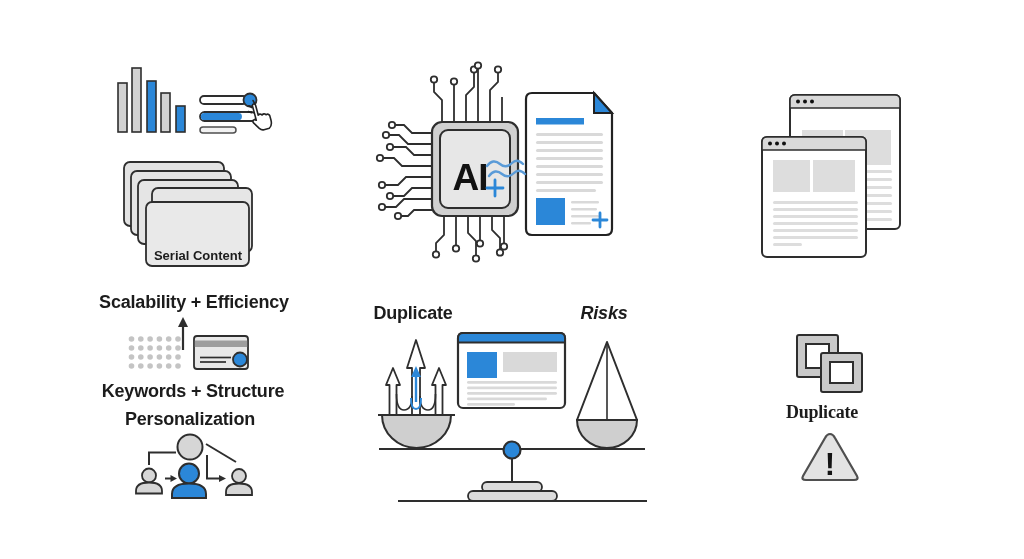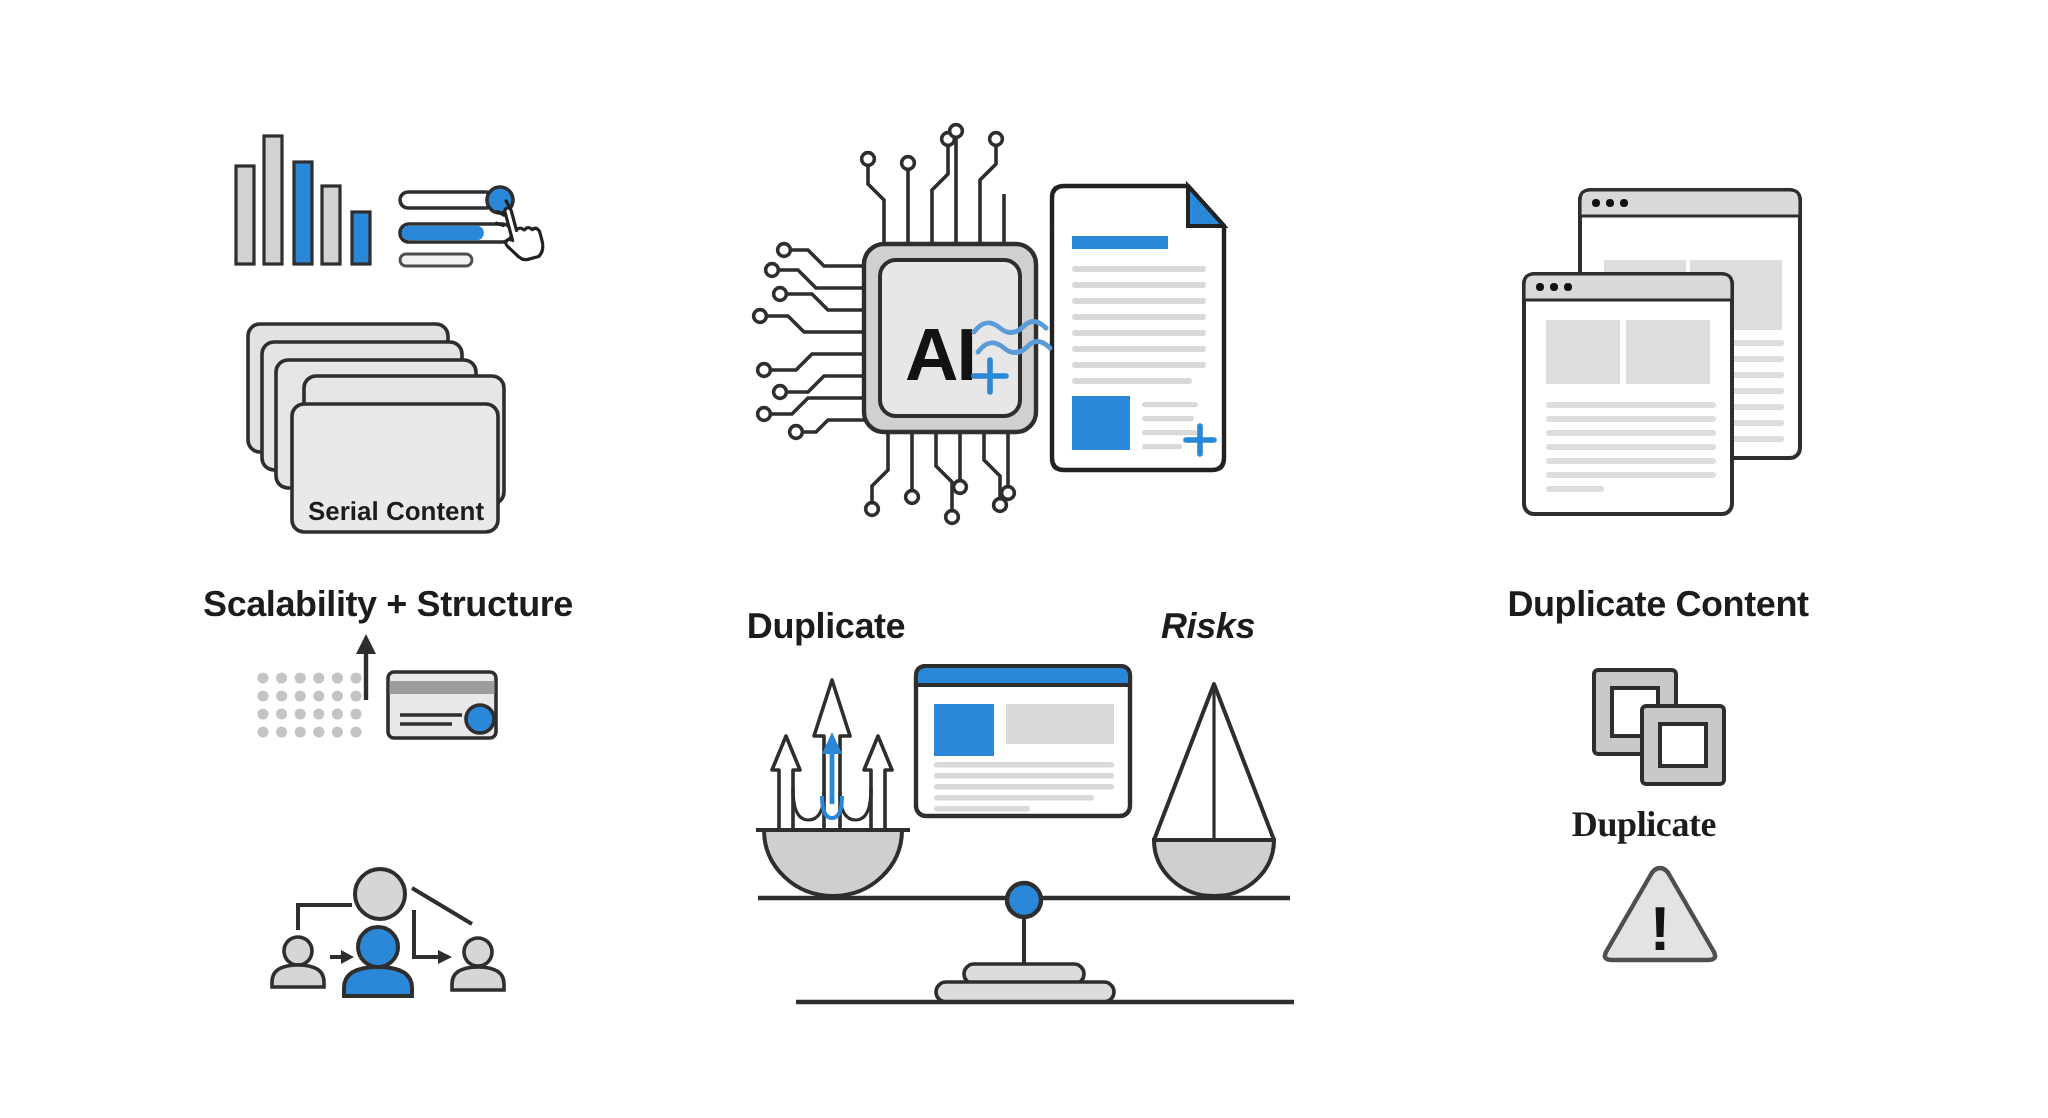--- a/index.html
+++ b/index.html
@@ -50,21 +50,21 @@
     <g stroke="#2e2e2e" stroke-width="1.8">
       <rect x="6" y="2" width="100" height="64" rx="6" fill="#e2e2e2"></rect>
       <rect x="13" y="11" width="100" height="64" rx="6" fill="#e4e4e4"></rect>
       <rect x="20" y="20" width="100" height="64" rx="6" fill="#e5e5e5"></rect>
       <rect x="34" y="28" width="100" height="64" rx="6" fill="#e6e6e6"></rect>
       <rect x="28" y="42" width="103" height="64" rx="6" fill="#e9e9e9"></rect>
     </g>
     <text class="card-text" x="80" y="100" text-anchor="middle">Serial Content</text>
   </svg>
 
-  <div class="label" style="left:194px;top:292px;">Scalability + Structure</div>
+  <div class="label" style="left:194px;top:292px;">Scalability + Efficiency</div>
 
   <svg class="abs" style="left:125px;top:315px;" width="150" height="62" viewBox="0 0 150 62">
     <g fill="#c4c4c4">
       <circle cx="6.5" cy="24" r="2.8"></circle>
         <circle cx="15.8" cy="24" r="2.8"></circle>
         <circle cx="25.1" cy="24" r="2.8"></circle>
         <circle cx="34.4" cy="24" r="2.8"></circle>
         <circle cx="43.7" cy="24" r="2.8"></circle>
         <circle cx="53" cy="24" r="2.8"></circle>
       <circle cx="6.5" cy="33" r="2.8"></circle>
@@ -92,21 +92,23 @@
     </g>
     <g>
       <rect x="69" y="21" width="54" height="33" rx="3" fill="#e8e8e8" stroke="#2e2e2e" stroke-width="1.8"></rect>
       <rect x="69.8" y="25.5" width="52.4" height="6.5" fill="#9d9d9d"></rect>
       <line x1="75" y1="42.5" x2="106" y2="42.5" stroke="#2e2e2e" stroke-width="1.7"></line>
       <line x1="75" y1="47" x2="101" y2="47" stroke="#2e2e2e" stroke-width="1.7"></line>
       <circle cx="115" cy="44.5" r="7" fill="#2b87d8" stroke="#2e2e2e" stroke-width="1.8"></circle>
     </g>
   </svg>
 
-
+  <div class="label" style="left:193px;top:381px;">Keywords + Structure</div>
+
+  <div class="label" style="left:190px;top:409px;">Personalization</div>
 
   <svg class="abs" style="left:122px;top:432px;" width="140" height="92" viewBox="0 0 140 92">
     <g fill="none" stroke="#2e2e2e" stroke-width="2">
       <polyline points="27,33 27,20.5 54,20.5"></polyline>
       <line x1="84" y1="12" x2="114" y2="30"></line>
       <polyline points="85,23 85,46.5 99,46.5"></polyline>
     </g>
     <polygon points="104,46.5 97,43 97,50" fill="#2e2e2e"></polygon>
     <line x1="43" y1="46.5" x2="50" y2="46.5" stroke="#2e2e2e" stroke-width="2"></line>
     <polygon points="55,46.5 48.5,43 48.5,50" fill="#2e2e2e"></polygon>
@@ -274,21 +276,20 @@
       <rect x="18" y="109" width="85" height="3" rx="1.5"></rect>
         <rect x="18" y="116" width="85" height="3" rx="1.5"></rect>
       <rect x="18" y="123" width="85" height="3" rx="1.5"></rect>
         <rect x="18" y="130" width="85" height="3" rx="1.5"></rect>
       <rect x="18" y="137" width="85" height="3" rx="1.5"></rect>
         <rect x="18" y="144" width="85" height="3" rx="1.5"></rect>
       <rect x="18" y="151" width="29" height="3" rx="1.5"></rect>
     </g>
   </svg>
 
-  <div class="label" style="left:829px;top:292px;">Duplicate Content</div>
 
   <svg class="abs" style="left:790px;top:330px;" width="80" height="70" viewBox="0 0 80 70">
     <rect x="7" y="5" width="41" height="42" rx="2" fill="#c9c9c9" stroke="#2e2e2e" stroke-width="2"></rect>
     <rect x="16" y="14" width="23" height="24" fill="#ffffff" stroke="#2e2e2e" stroke-width="2"></rect>
     <rect x="31" y="23" width="41" height="39" rx="2" fill="#c9c9c9" stroke="#2e2e2e" stroke-width="2"></rect>
     <rect x="40" y="32" width="23" height="21" fill="#ffffff" stroke="#2e2e2e" stroke-width="2"></rect>
   </svg>
 
   <div class="label" style="left:822px;top:402px;font-family:Liberation Serif, serif;">Duplicate</div>
 

